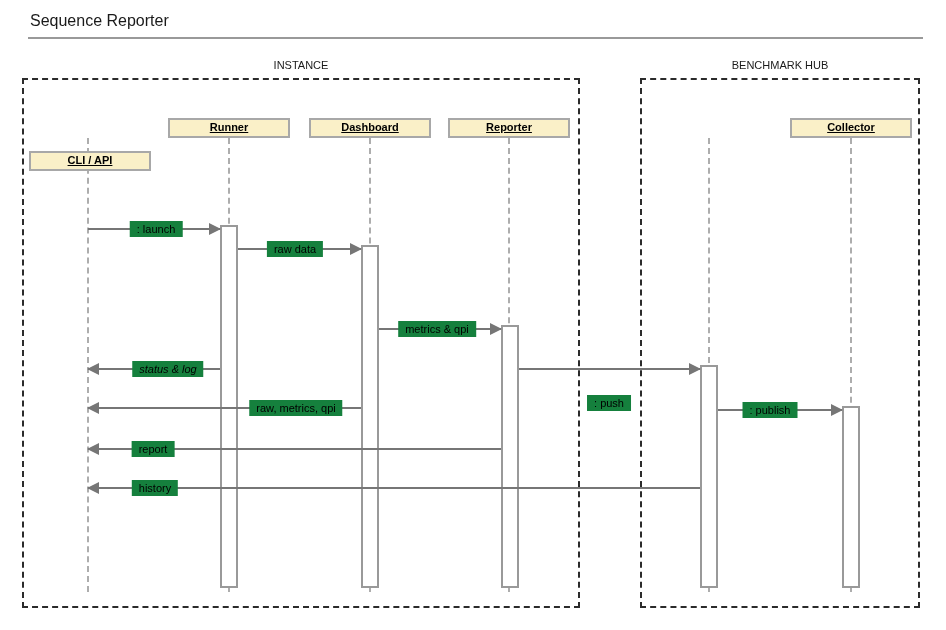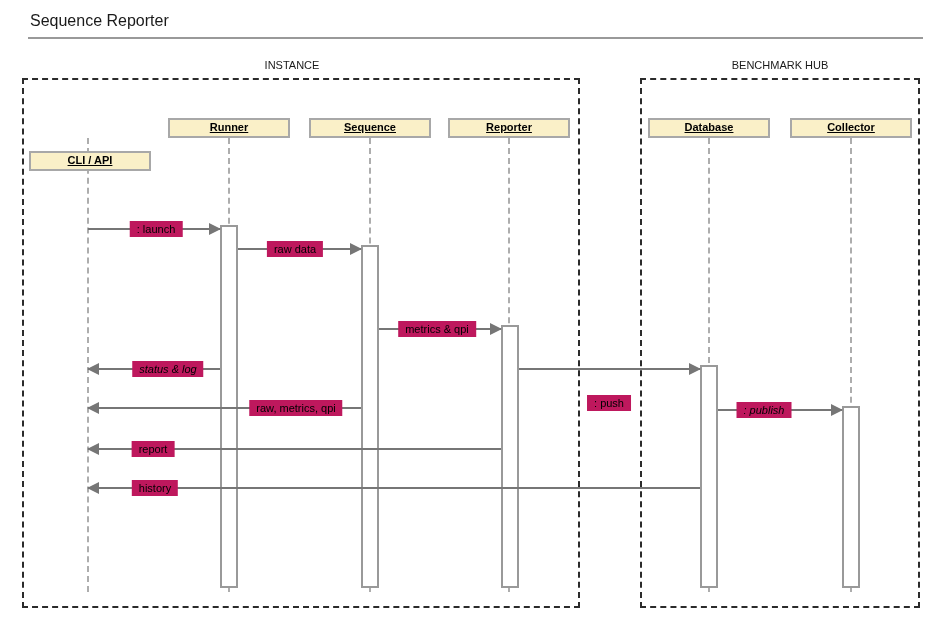--- a/index.html
+++ b/index.html
@@ -19,34 +19,34 @@
     position:absolute;top:118px;height:20px;width:122px;box-sizing:border-box;z-index:5;
     background:var(--box-fill);border:2px solid var(--box-border);
     font-size:11px;font-weight:bold;text-decoration:underline;text-align:center;line-height:15px;
   }
   .msg{position:absolute;height:0;z-index:4;}
   .mline{position:absolute;left:0;right:0;top:-1px;border-top:2px solid var(--line);}
   .ah{position:absolute;width:0;height:0;top:-6px;border-top:6px solid transparent;border-bottom:6px solid transparent;}
   .ah-r{right:-1px;border-left:12px solid var(--line);}
   .ah-l{left:-1px;border-right:12px solid var(--line);}
   .mlabel{
-    position:absolute;top:-8px;transform:translateX(-50%);background:#be185d;
+    position:absolute;top:-8px;transform:translateX(-50%);background:#15803d;
     padding:0 7px;font-size:11px;line-height:16px;white-space:nowrap;color:#000;
   }
 </style>
 </head>
 <body>
 
 <div id="canvas" style="--line: #767676; --lifeline: #adadad; --box-fill: #faf0c8; --box-border: #a8a8a8; --act-border: #999999; --frame: #2b2b2b; --rule: #999999;">
 
   <div class="title">Sequence Reporter</div>
   <div class="trule"></div>
 
   <div class="frame" style="left:22px;top:78px;width:558px;height:530px;"></div>
-  <div class="frame-label" style="left:292px;">INSTANCE</div>
+  <div class="frame-label" style="left:301px;">INSTANCE</div>
   <div class="frame" style="left:640px;top:78px;width:280px;height:530px;"></div>
   <div class="frame-label" style="left:780px;">BENCHMARK HUB</div>
 
   <div class="lifeline" style="left:87px;"></div>
   <div class="lifeline" style="left:228px;"></div>
   <div class="lifeline" style="left:369px;"></div>
   <div class="lifeline" style="left:508px;"></div>
   <div class="lifeline" style="left:708px;"></div>
   <div class="lifeline" style="left:850px;"></div>
 
@@ -88,35 +88,34 @@
 
   <div class="msg" style="left:88px;top:408px;width:273px;">
     <span class="mline"></span>
     <span class="ah ah-l"></span>
     <span class="mlabel" style="left:208px;">raw, metrics, qpi</span>
   </div>
 
   <div class="msg" style="left:718px;top:410px;width:124px;">
     <span class="mline"></span>
     <span class="ah ah-r"></span>
-    <span class="mlabel" style="left:46px;font-style:italic;">: publish</span>
+    <span class="mlabel" style="left:52px;">: publish</span>
   </div>
 
   <div class="msg" style="left:88px;top:449px;width:413px;">
     <span class="mline"></span>
     <span class="ah ah-l"></span>
     <span class="mlabel" style="left:65px;">report</span>
   </div>
 
   <div class="msg" style="left:88px;top:488px;width:612px;">
     <span class="mline"></span>
     <span class="ah ah-l"></span>
     <span class="mlabel" style="left:67px;text-align:right;">history</span>
   </div>
 
   <div class="pbox" style="left:29px;margin-top:33px;">CLI / API</div>
   <div class="pbox" style="left:168px;">Runner</div>
-  <div class="pbox" style="left:309px;">Sequence</div>
+  <div class="pbox" style="left:309px;">Dashboard</div>
   <div class="pbox" style="left:448px;">Reporter</div>
-  <div class="pbox" style="left:648px;">Database</div>
   <div class="pbox" style="left:790px;">Collector</div>
 
 </div>
 
 </body></html>

